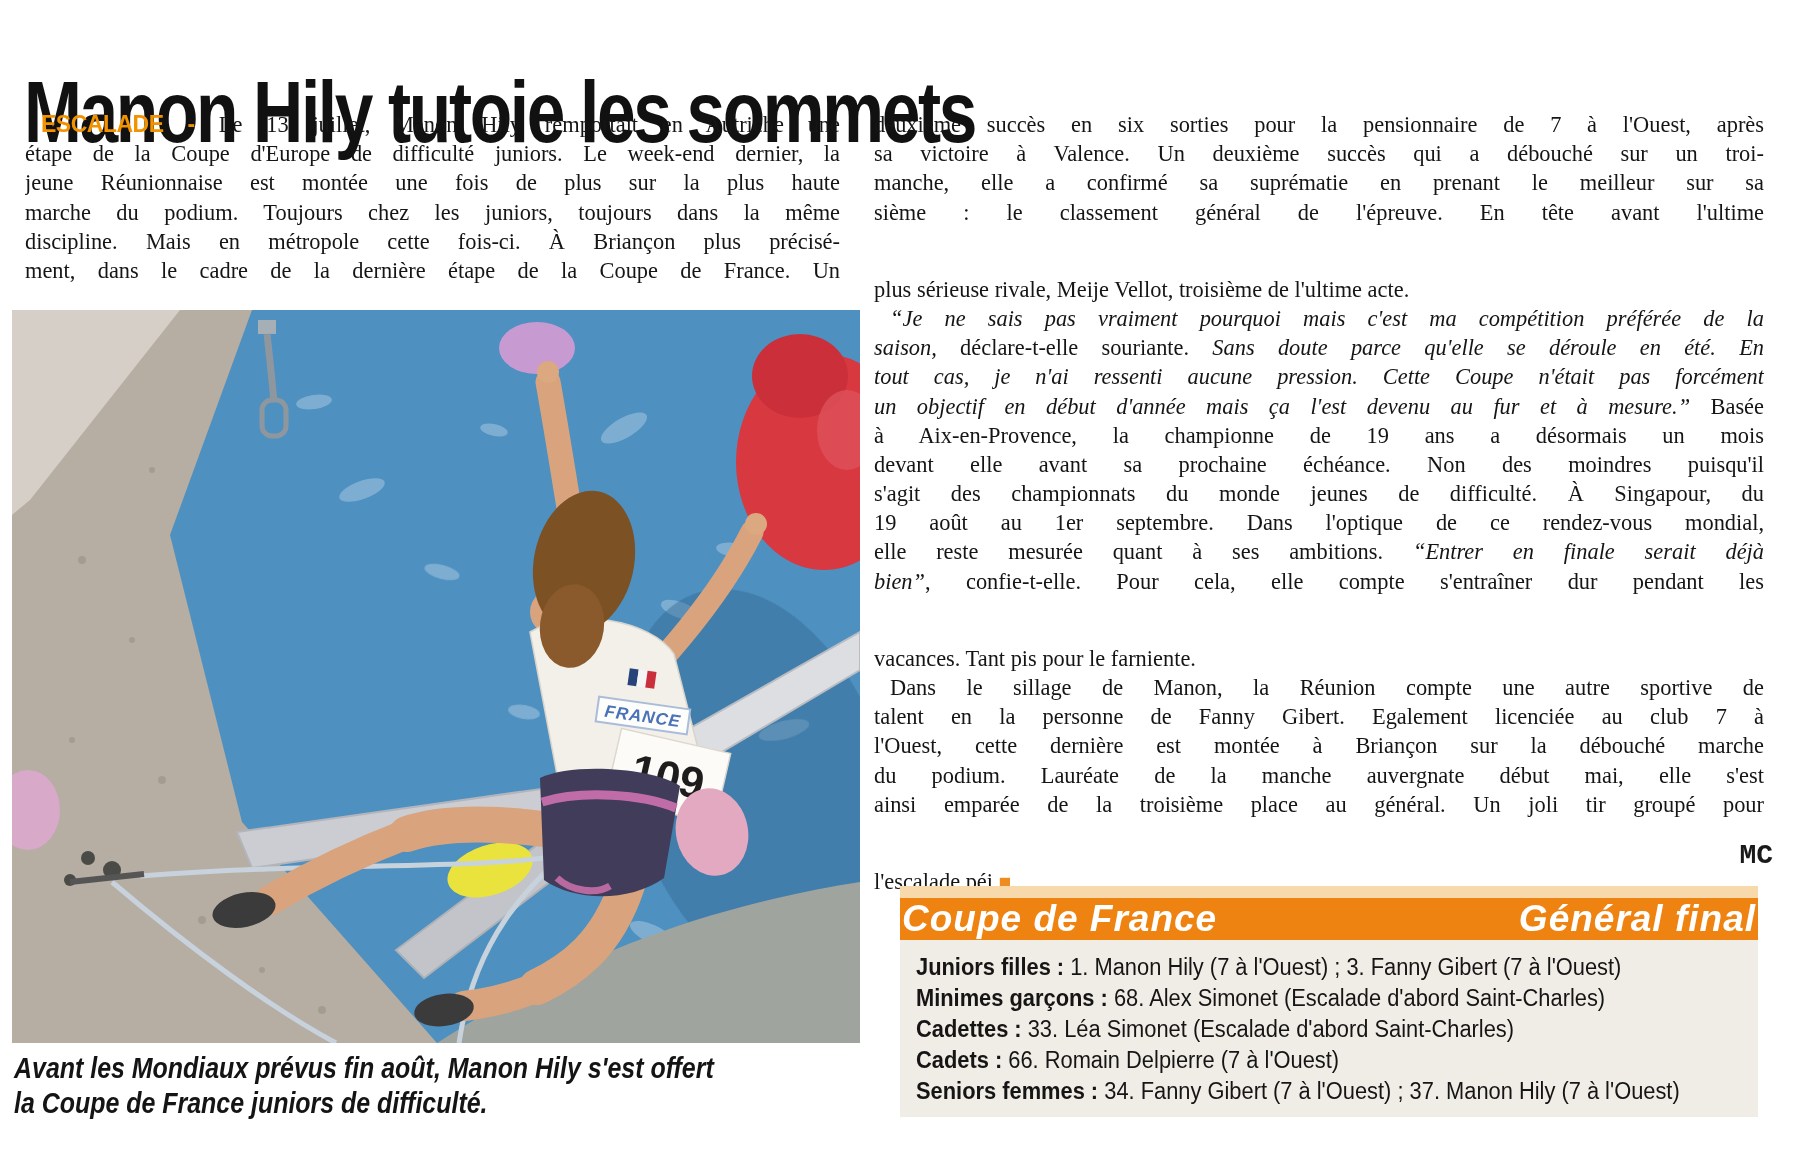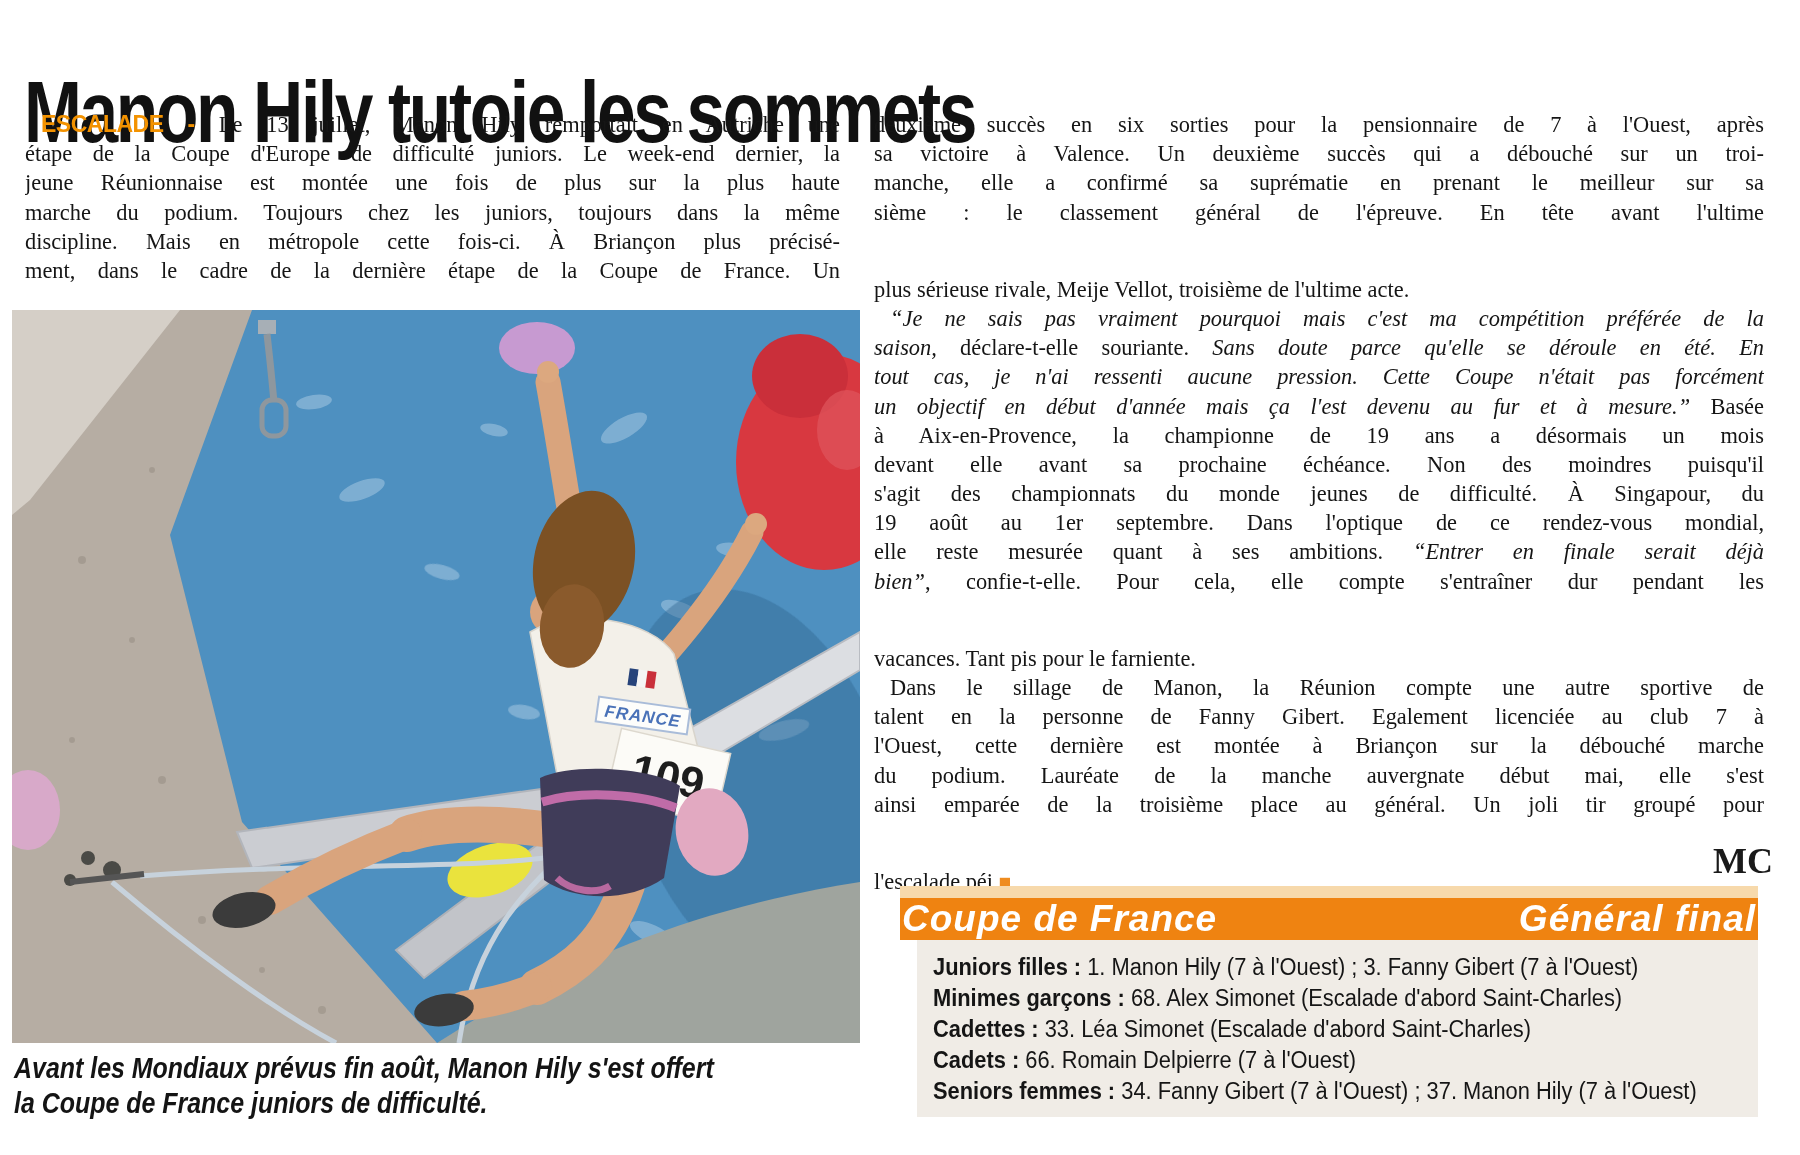--- a/index.html
+++ b/index.html
@@ -23,29 +23,29 @@
   
   #photo{position:absolute;left:12px;top:310px;width:848px;height:733px;}
   #photo svg{display:block;}
   
   #caption{position:absolute;left:14px;top:1051px;width:840px;
            font-family:"Liberation Sans",sans-serif;font-weight:700;font-style:italic;
            font-size:29px;line-height:35px;color:#141414;
            transform:scaleX(.86);transform-origin:0 0;white-space:nowrap;}
   
   #byline{position:absolute;left:874px;top:840px;width:899px;text-align:right;
-          font-family:Liberation Serif, serif;font-weight:700;font-size:36px;color:#1a1a1a;}
+          font-family:Liberation Mono, monospace;font-weight:700;font-size:28px;color:#1a1a1a;}
   
   #resultsbox{position:absolute;left:900px;top:886px;width:858px;}
   #res-strip{height:12px;background:var(--strip,#F7D9AB);}
   #res-bar{height:42px;background:var(--bar,#EF8311);display:flex;justify-content:space-between;
            align-items:center;padding:0 2px;}
   .bartxt{font-family:"Liberation Sans",sans-serif;font-weight:700;font-style:italic;
           font-size:37px;color:#ffffff;letter-spacing:1px;white-space:nowrap;line-height:42px;}
-  #res-body{background:var(--boxbg,#F0ECE6);padding:12px 0 10px 16px;margin-left:17px;}
+  #res-body{background:var(--boxbg,#F0ECE6);padding:12px 0 10px 16px;}
   .rrow{font-family:"Liberation Sans",sans-serif;font-size:23px;line-height:31px;color:#151515;
         transform:scaleX(.95);transform-origin:0 0;white-space:nowrap;}
   .rlabel{font-weight:700;}
 </style>
 </head>
 <body>
 
 <div id="page">
 
   <h1 id="title">Manon Hily tutoie les sommets</h1>

